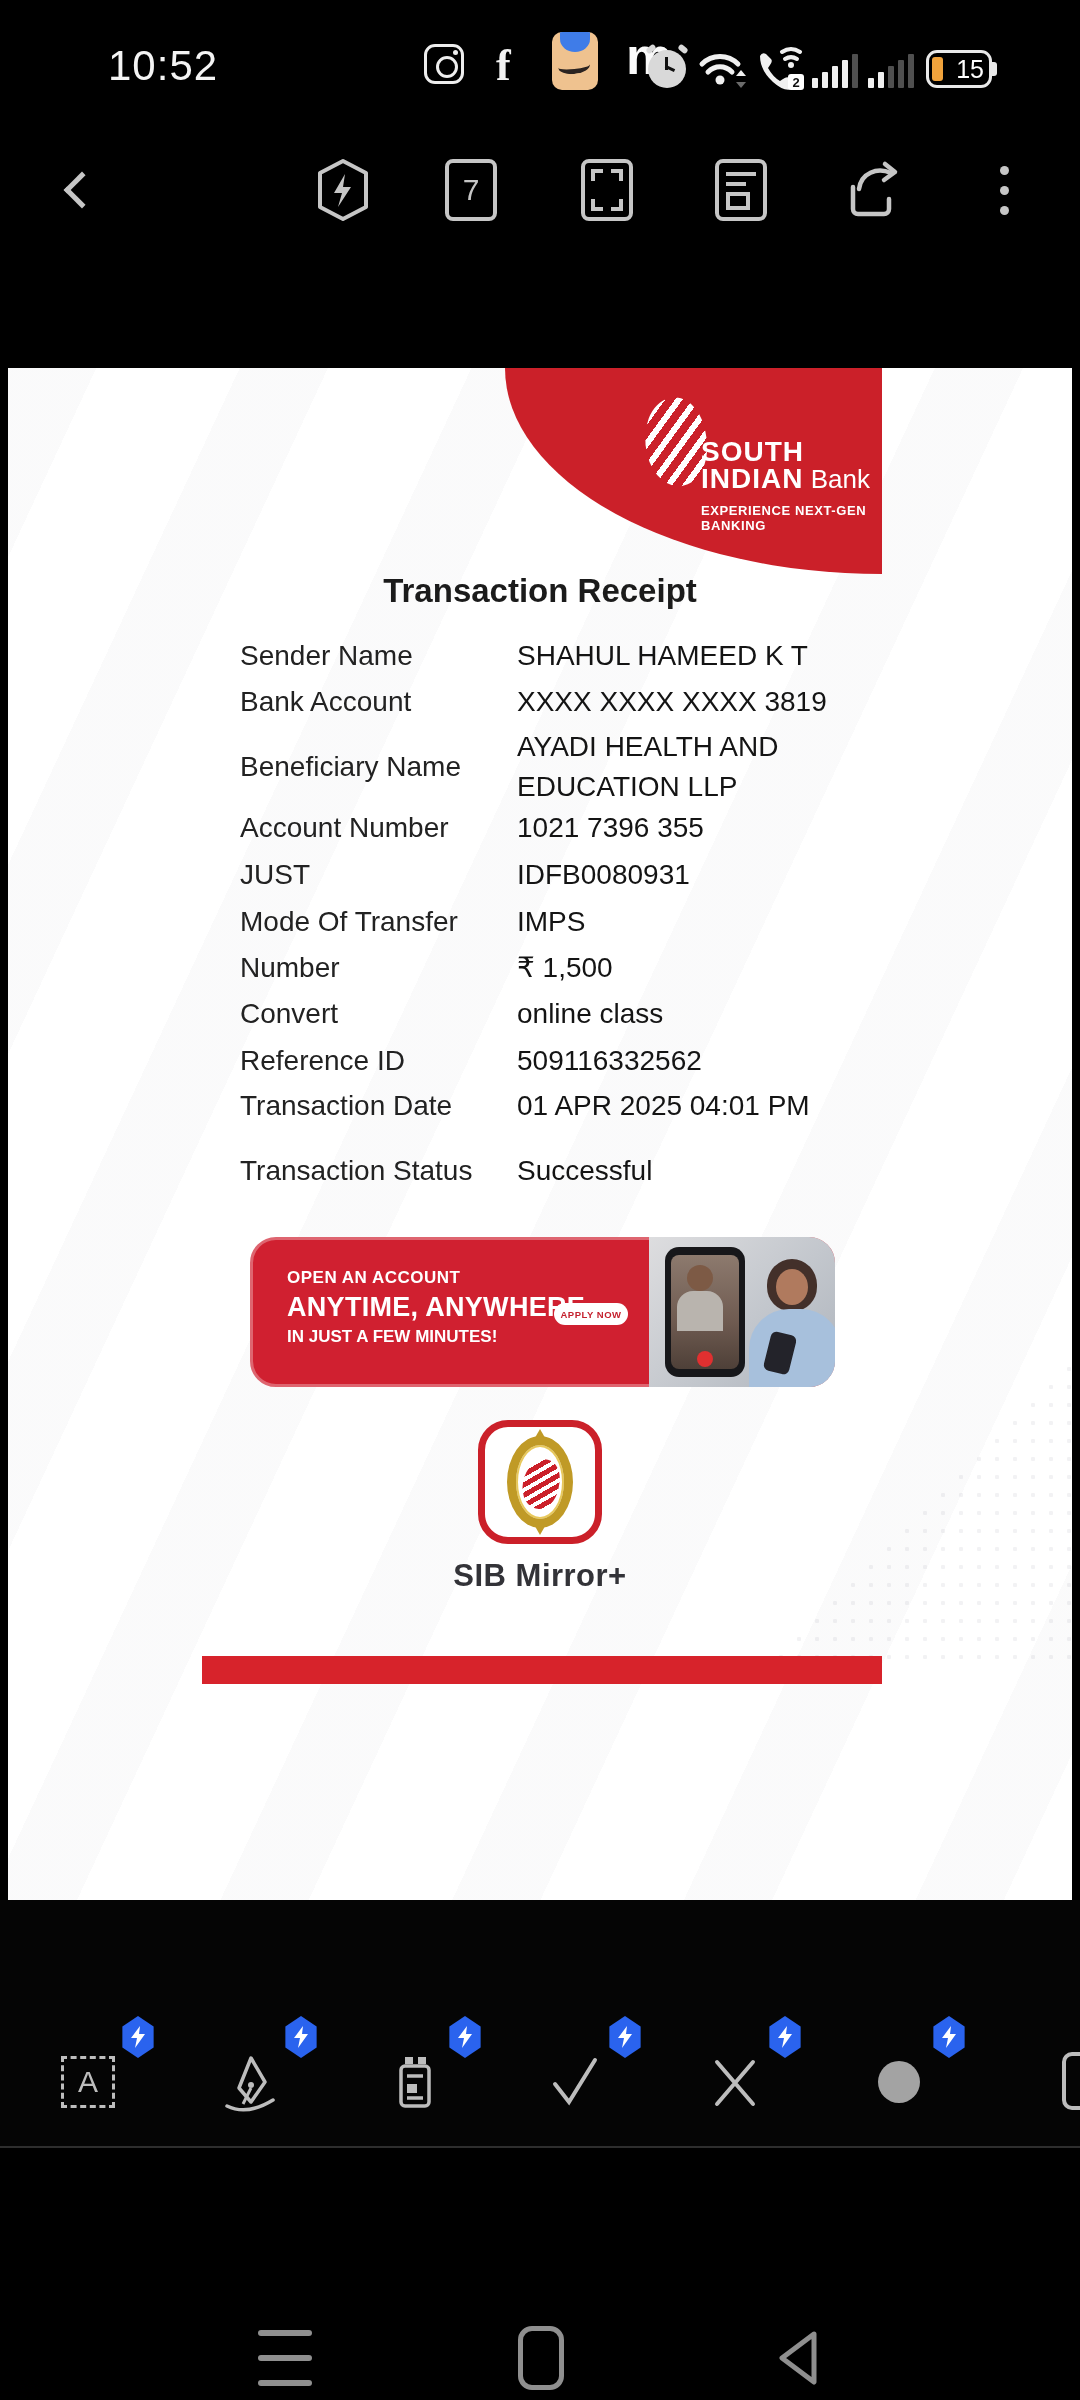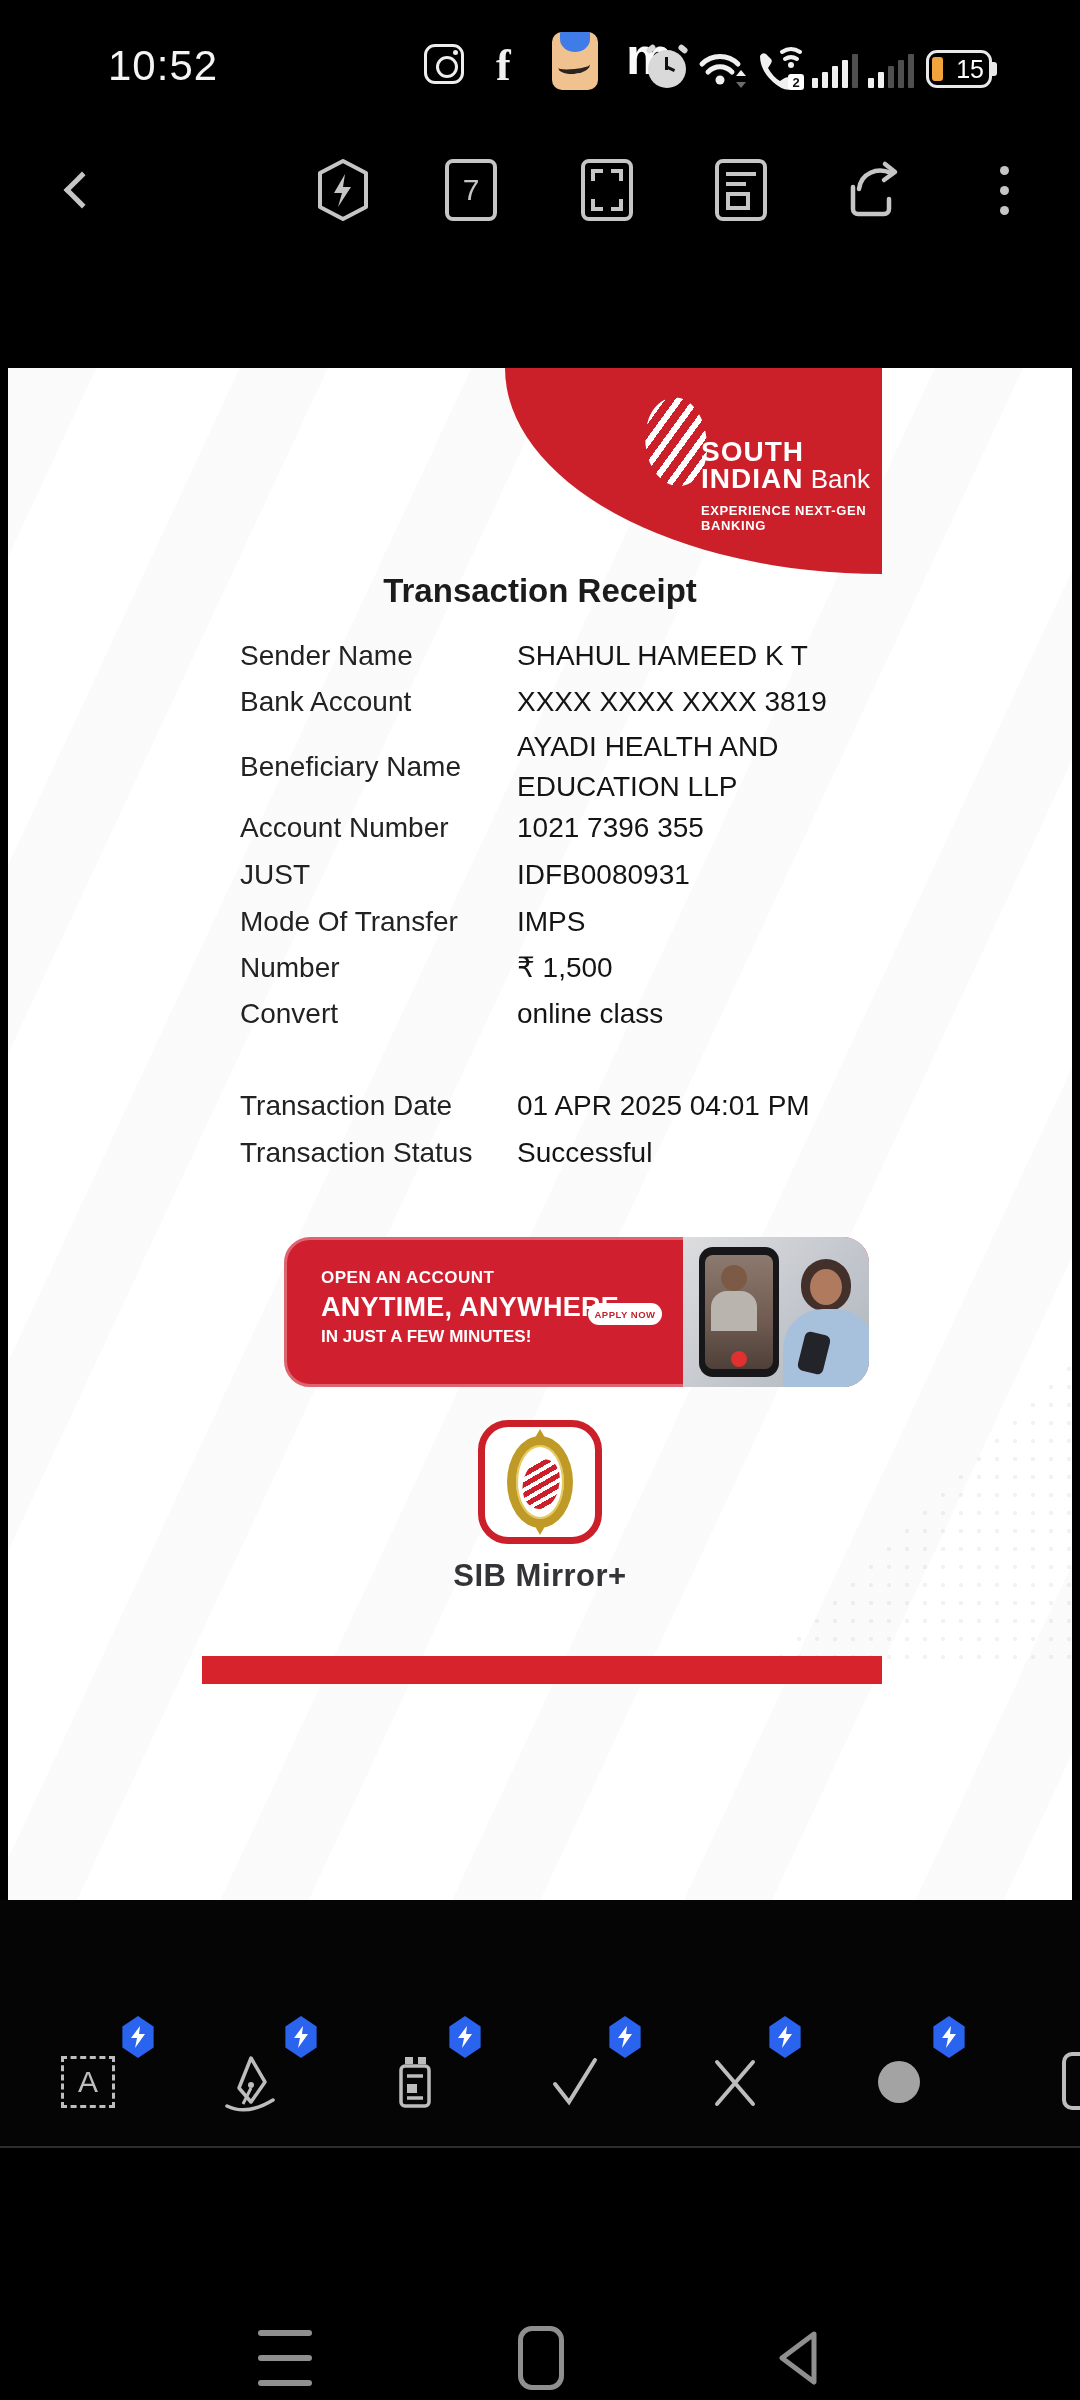--- a/index.html
+++ b/index.html
@@ -60,27 +60,27 @@
   .logo-text { position:absolute; left:196px; top:70px; color:#fff; }
   .logo-text .l1 { font-size:28px; font-weight:bold; letter-spacing:1px; line-height:27px; }
   .logo-text .l2 { font-size:28px; font-weight:bold; letter-spacing:1px; line-height:27px; }
   .logo-text .suffix { font-weight:normal; font-size:26px; letter-spacing:0; }
   .logo-text .tagline { margin-top:10px; font-size:13px; font-weight:bold; letter-spacing:0.6px; }
   .doc-title { position:absolute; left:0; top:204px; width:100%; text-align:center; font-size:33px; font-weight:bold; color:#1b1b1b; }
   .row { position:absolute; left:232px; width:640px; display:flex; align-items:center; height:46px; }
   .row .lab { width:277px; flex:none; font-size:28px; color:#222; }
   .row .val { flex:1; font-size:28px; color:#141414; max-width:345px; line-height:40px; }
   .r1{top:265px}.r2{top:311px}.r3{top:357px;height:84px}.r4{top:437px}.r5{top:484px}.r6{top:531px}
-  .r7{top:577px}.r8{top:623px}.r9{top:670px}.r10{top:715px}.r11{top:762px}
+  .r7{top:577px}.r8{top:623px}.r9{top:670px}.r10{top:715px}.r11{top:780px}
   .dot-pattern { position:absolute; right:0; bottom:240px; width:300px; height:300px; opacity:.5;
     background-image:radial-gradient(rgba(40,40,70,0.12) 2px, transparent 2.5px); background-size:18px 18px;
     clip-path:polygon(100% 0,100% 100%,0 100%); }
 
   
-  .banner { position:absolute; left:242px; top:869px; width:585px; height:150px; background:#d02030; border:3px solid #de6570; border-radius:26px;margin-left:34px; }
+  .banner { position:absolute; left:242px; top:869px; width:585px; height:150px; background:#d02030; border:3px solid #de6570; border-radius:26px; }
   .banner .txt { position:absolute; left:34px; top:28px; color:#fff; }
   .banner .t1 { font-size:17px; font-weight:bold; letter-spacing:.5px; }
   .banner .t2 { font-size:27px; font-weight:bold; letter-spacing:.3px; margin-top:4px; }
   .banner .t3 { font-size:17px; font-weight:bold; margin-top:4px; }
   .apply-btn { position:absolute; left:301px; top:63px; width:74px; height:22px; background:#fff; border-radius:11px;
                font-size:9.5px; font-weight:bold; color:#c41f2c; display:flex; align-items:center; justify-content:center; letter-spacing:.5px; }
   .banner .photo { position:absolute; right:-3px; top:-3px; width:186px; height:150px; border-radius:0 26px 26px 0; overflow:hidden;
                    background:linear-gradient(135deg,#dddddf 0%,#c3c7cd 55%,#aeb4bc 100%); }
   .photo .phone { position:absolute; left:16px; top:10px; width:80px; height:130px; background:#17171a; border-radius:14px; }
   .photo .phone .scr { position:absolute; left:6px; top:8px; right:6px; bottom:8px; border-radius:8px;
@@ -265,20 +265,24 @@
       <div class="val">IMPS</div>
     </div>
     <div class="row r7">
       <div class="lab">Number</div>
       <div class="val">₹ 1,500</div>
     </div>
     <div class="row r8">
       <div class="lab">Convert</div>
       <div class="val">online class</div>
     </div>
+    <div class="row r9">
+      <div class="lab">Reference ID</div>
+      <div class="val">509116332562</div>
+    </div>
     <div class="row r10">
       <div class="lab">Transaction Date</div>
       <div class="val">01 APR 2025 04:01 PM</div>
     </div>
     <div class="row r11">
       <div class="lab">Transaction Status</div>
       <div class="val">Successful</div>
     </div>
 
     <div class="banner">

